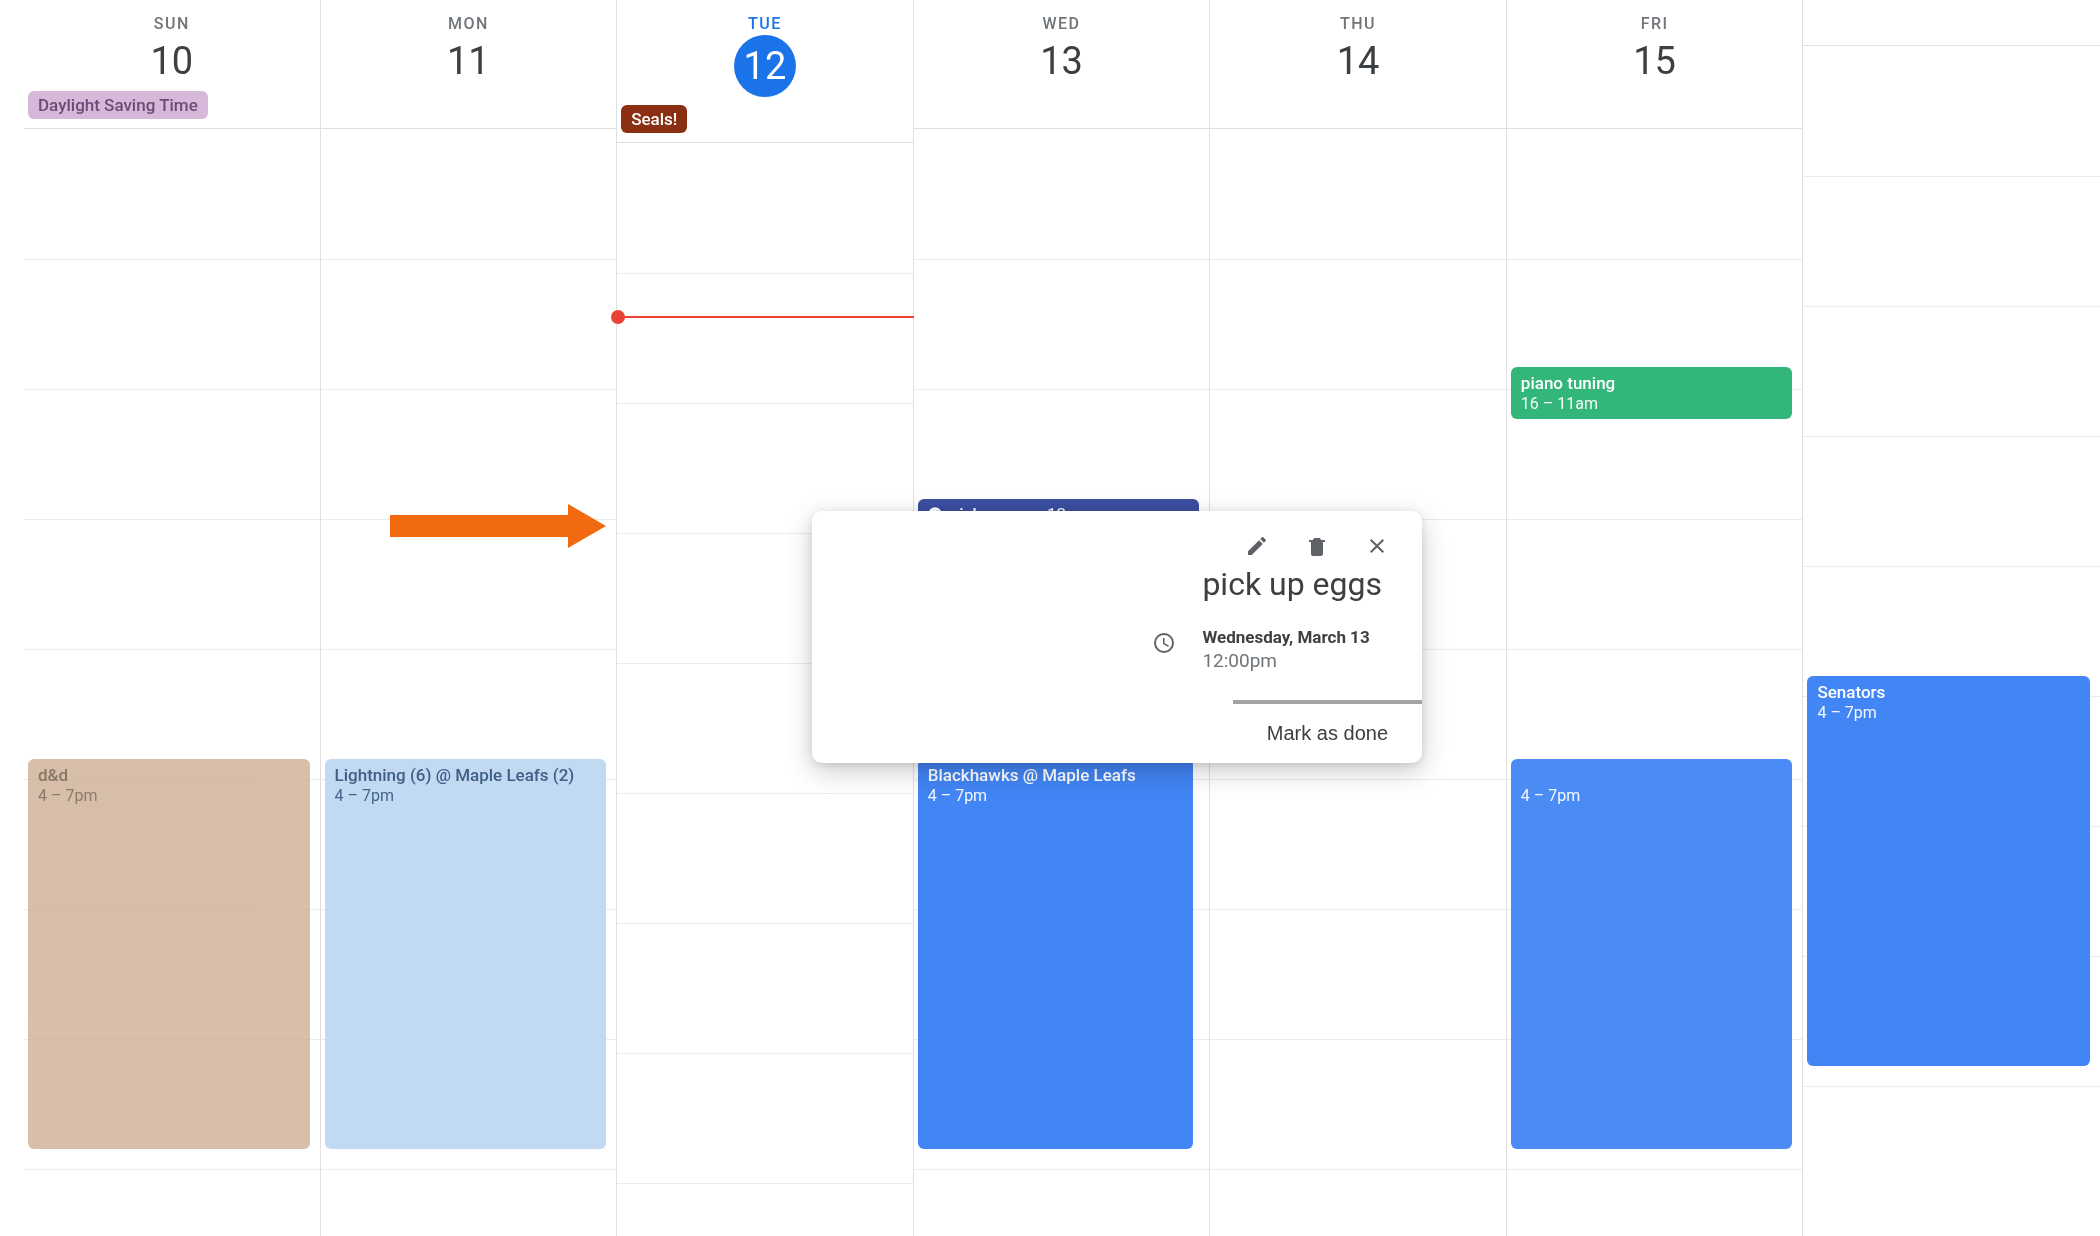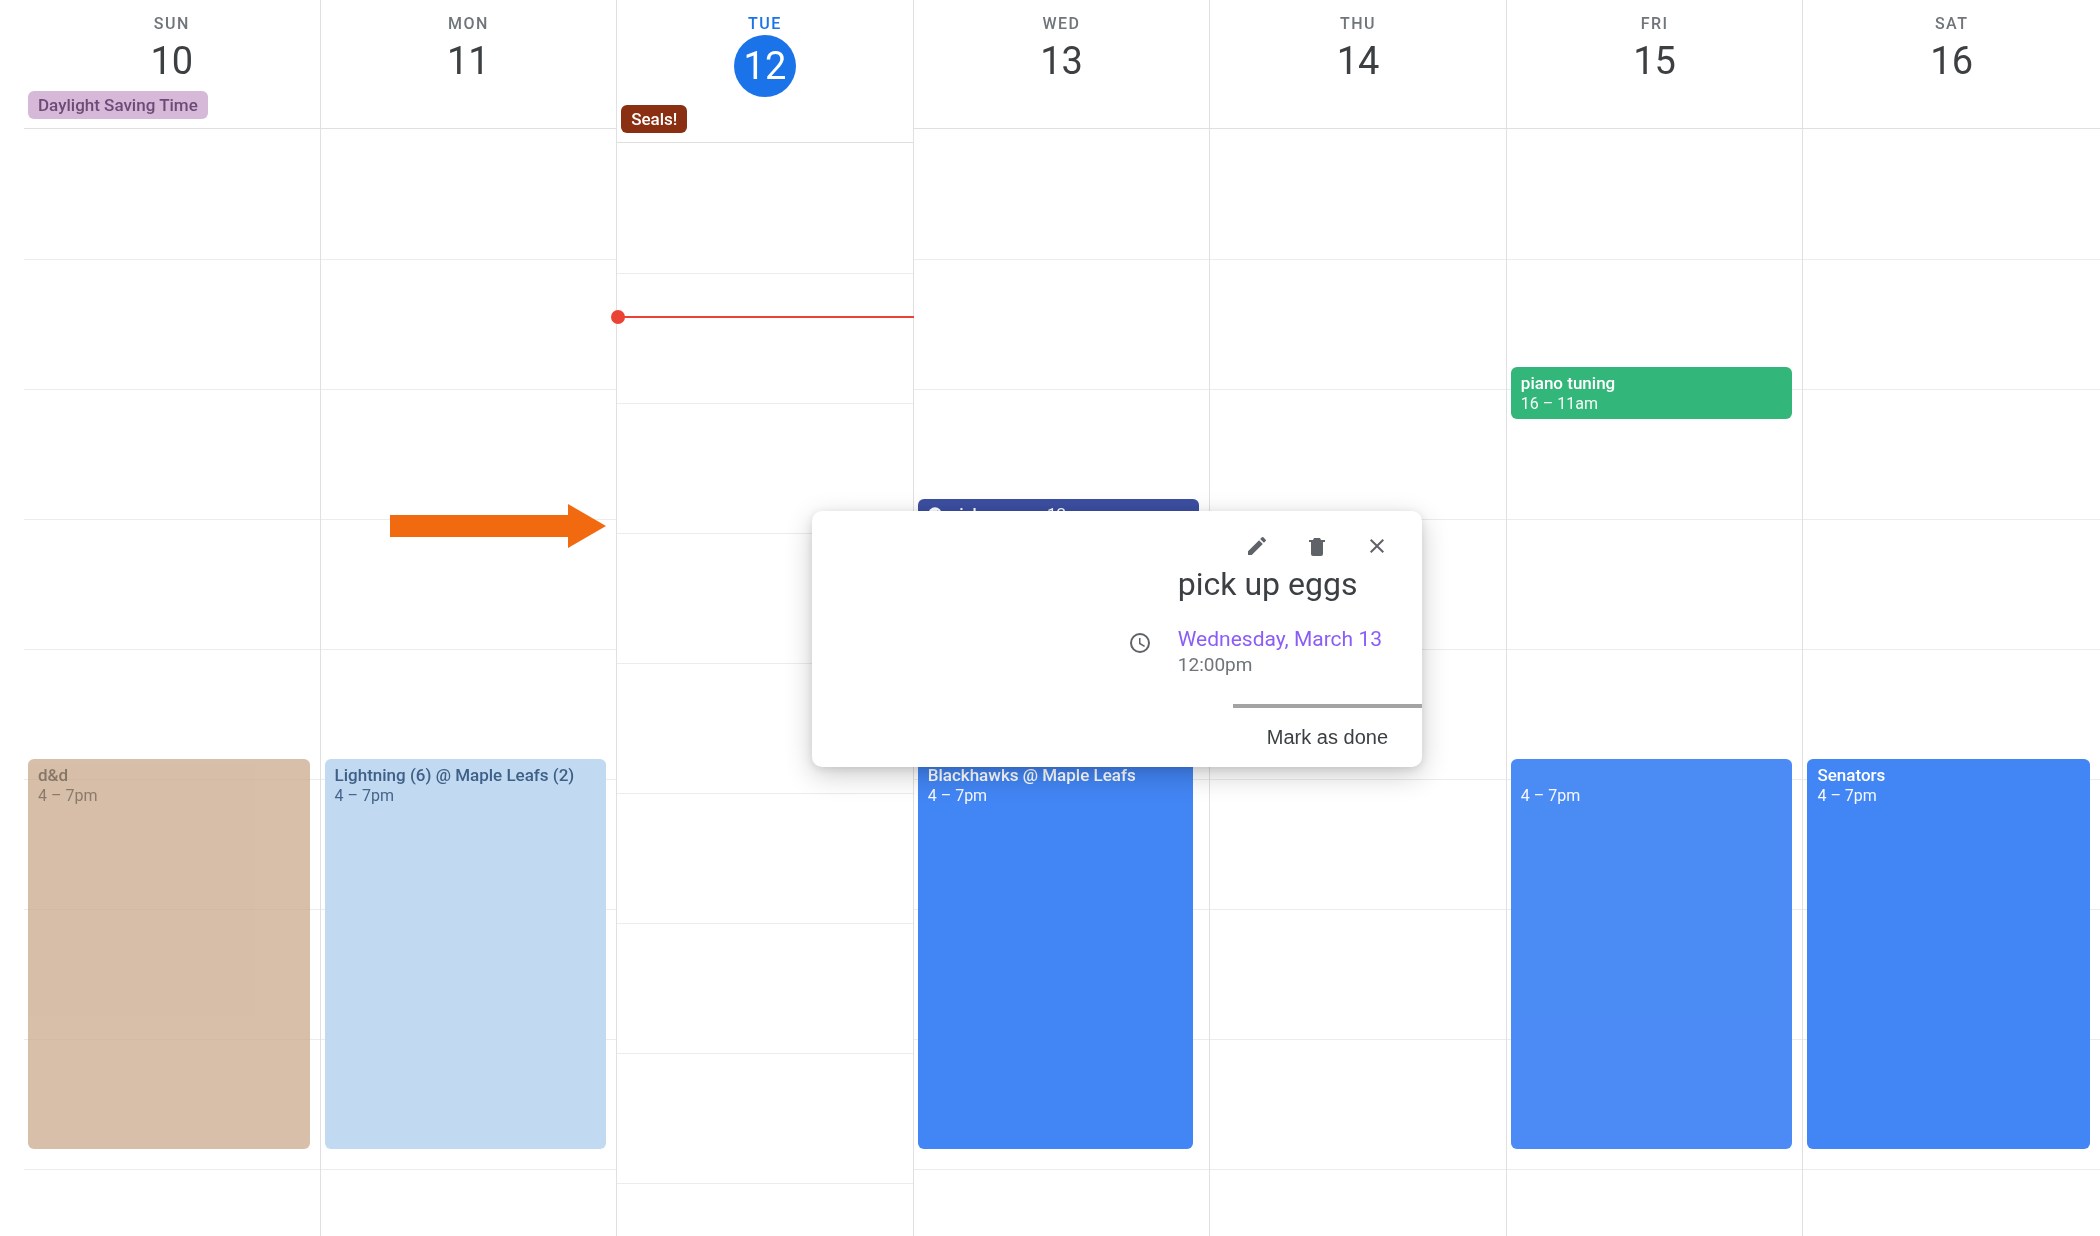--- a/index.html
+++ b/index.html
@@ -188,21 +188,21 @@
   margin-left: 50px;
   margin-bottom: 24px;
   font-weight: 400;
 }
 .popover-row {
   display: flex;
   align-items: flex-start;
   gap: 26px;
 }
 .clock-icon-wrap { color: #5f6368; padding-top: 4px; }
-.popover-date { font-size: 21px; color: #8b5cf6; }
+.popover-date { font-size: 17px; color: #404040; font-weight: bold; }
 .popover-time { font-size: 19px; color: #70757a; margin-top: 2px; }
 .popover-footer {
   border-top: 4px solid #a3a3a3;
   padding: 18px 34px;
   text-align: right;
 }
 .mark-done-btn {
   font-size: 20px;
   color: #3c4043;
   background: none;
@@ -362,24 +362,20 @@
           <div class="time">16 – 11am</div>
         </div>
         <div class="event event-hidden-fri" style="left:4px; right:10px; top:630px; height:390px;">
           <div class="title">&nbsp;</div>
           <div class="time">4 – 7pm</div>
         </div>
       </div>
     </div>
 
     <div class="day-col" style="border-right:none;">
-      <div class="day-header">
-        <div class="dow">SAT</div>
-        <div class="daynum">16</div>
-      </div>
       <div class="allday-row"></div>
       <div class="time-grid">
         <div class="hour-line"></div>
           <div class="hour-line"></div>
           <div class="hour-line"></div>
           <div class="hour-line"></div>
           <div class="hour-line"></div>
           <div class="hour-line"></div>
           <div class="hour-line"></div>
           <div class="hour-line"></div>

